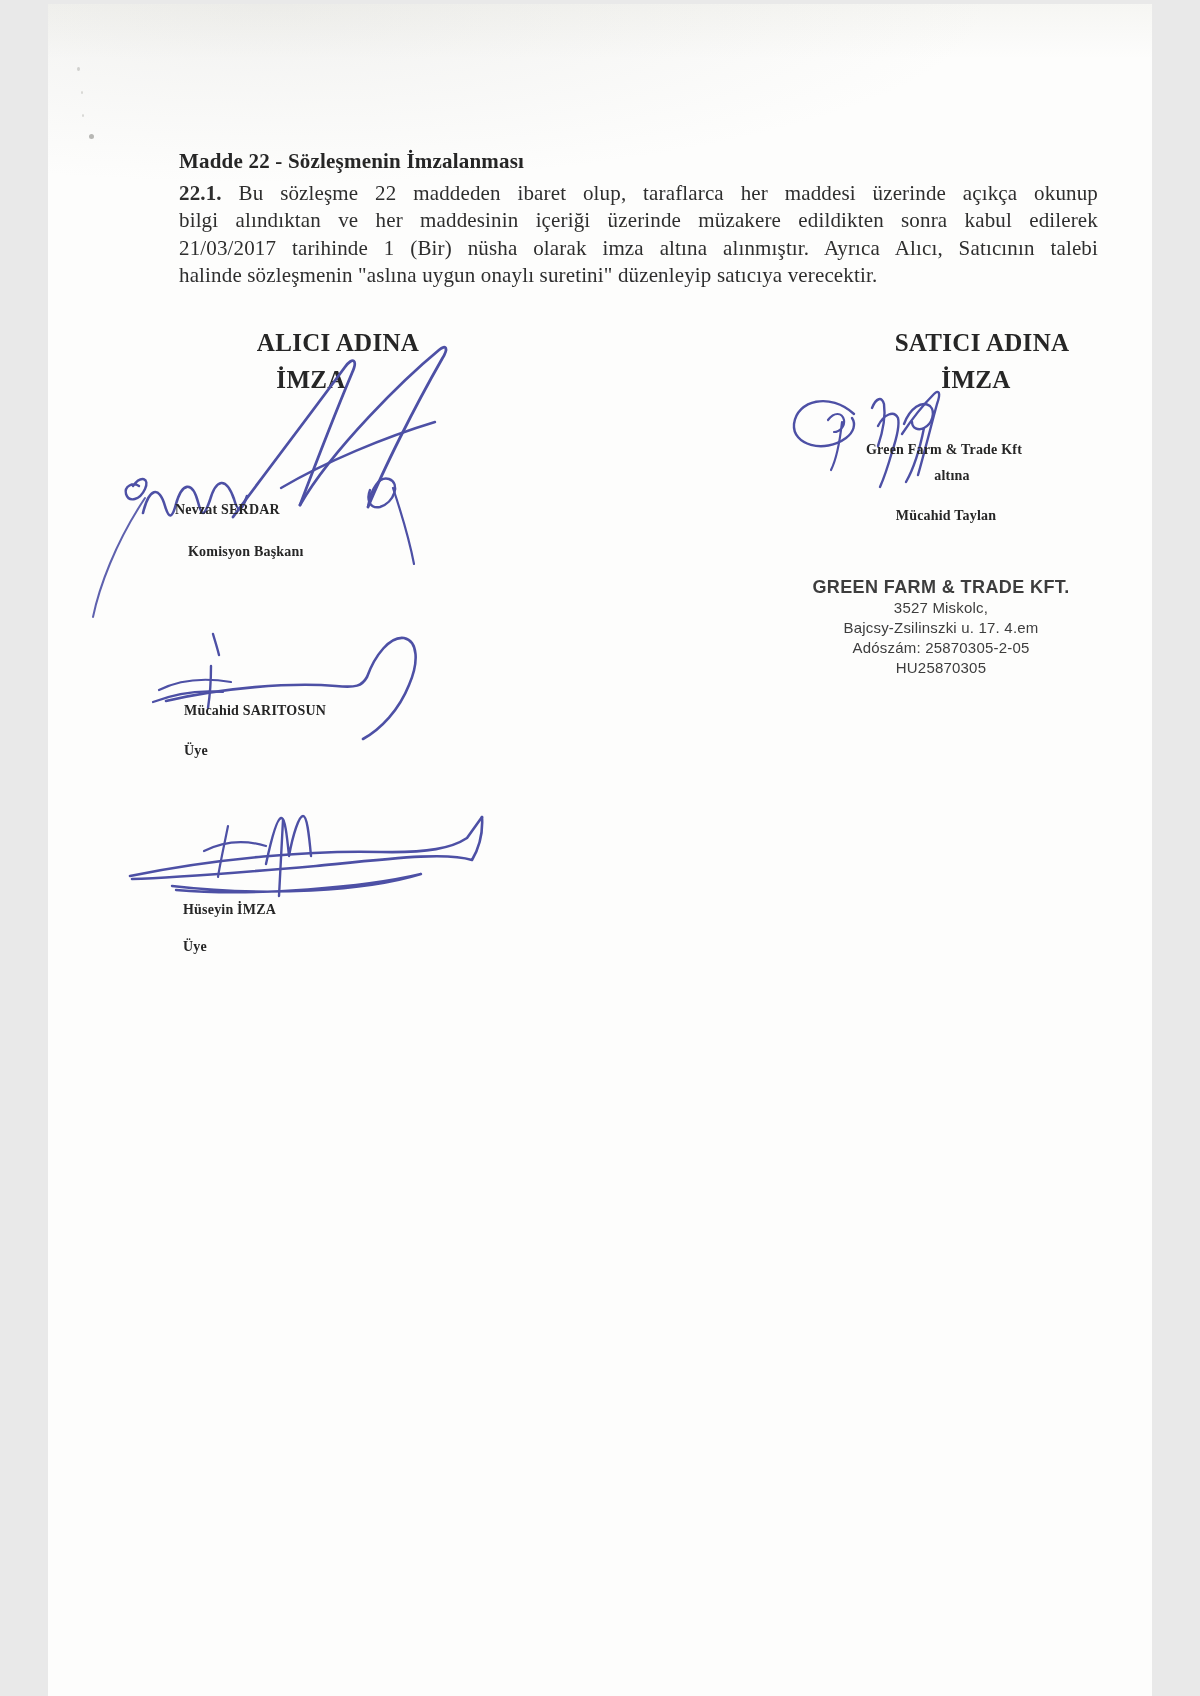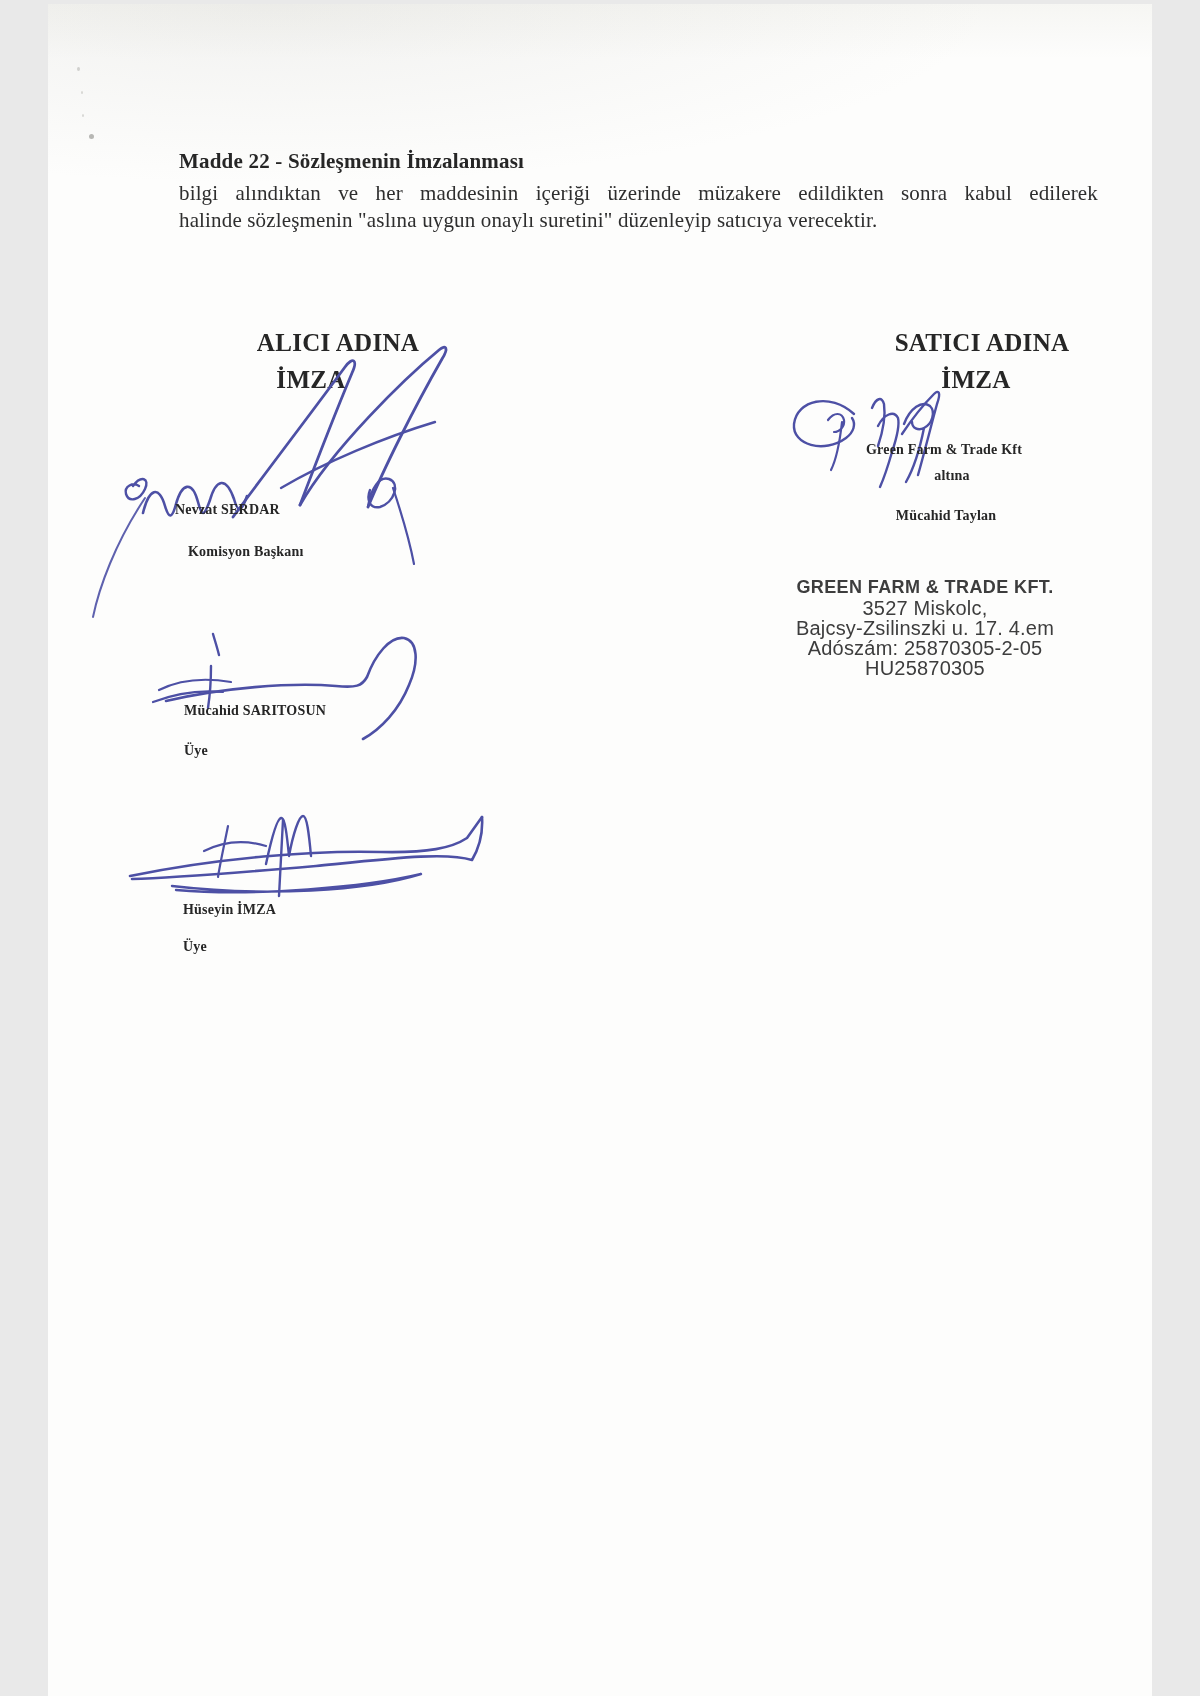--- a/index.html
+++ b/index.html
@@ -28,45 +28,47 @@
     font-size:21px;line-height:27.4px;
     letter-spacing:.15px;
     color:#2e2e2e;
   }
   .para .line{ text-align:justify; text-align-last:justify; white-space:nowrap; }
   .para .line.last{ text-align:left; text-align-last:left; white-space:nowrap; }
   .colhead{ font-size:25px;font-weight:bold;text-align:center;color:#262626;letter-spacing:.3px; }
   .name{ font-size:14px;font-weight:bold;color:#262626;letter-spacing:.2px; }
   .centered{ text-align:center; }
   .stamp{
-    left:712px;top:572px;width:330px;
+    left:728px;top:572px;width:330px;
     text-align:center;
     font-family:"Liberation Sans",sans-serif;
     color:var(--stamp_text,#3d3d3d);
     line-height:20px;
   }
   .stamp .s1{ font-size:18px;font-weight:bold;letter-spacing:.4px;line-height:22px; }
-  .stamp .s2{ font-size:20px;letter-spacing:.2px; }
+  .stamp .s2{ font-size:15px;letter-spacing:.2px; }
   .sig path{ fill:none; stroke:var(--ink,#4d50a5); stroke-linecap:round; stroke-linejoin:round; }
   .speck{ position:absolute; border-radius:50%; background:#8a8a85; }
 </style>
 </head>
 <body>
 
 <div class="page">
 
   <div class="speck" style="left:29px;top:63px;width:3px;height:4px;opacity:.35;"></div>
   <div class="speck" style="left:33px;top:87px;width:2px;height:3px;opacity:.3;"></div>
   <div class="speck" style="left:34px;top:110px;width:2px;height:3px;opacity:.3;"></div>
   <div class="speck" style="left:41px;top:130px;width:5px;height:5px;opacity:.6;"></div>
 
   <div class="abs heading">Madde 22 - Sözleşmenin İmzalanması</div>
 
   <div class="abs para">
+    <div class="line"><span class="serifbold">22.1.</span> <span>Bu sözleşme 22 maddeden ibaret olup, taraflarca her maddesi üzerinde açıkça okunup</span></div>
     <div class="line">bilgi alındıktan ve her maddesinin içeriği üzerinde müzakere edildikten sonra kabul edilerek</div>
+    <div class="line">21/03/2017 tarihinde 1 (Bir) nüsha olarak imza altına alınmıştır. Ayrıca Alıcı, Satıcının talebi</div>
     <div class="line last">halinde sözleşmenin "aslına uygun onaylı suretini" düzenleyip satıcıya verecektir.</div>
   </div>
 
   <div class="abs colhead" style="left:128px;top:325px;width:324px;">ALICI ADINA</div>
   <div class="abs colhead" style="left:118px;top:362px;width:290px;">İMZA</div>
 
   <svg class="abs sig" style="left:35px;top:332px;" width="400" height="288" viewBox="0 0 400 288">
     <path stroke-width="2" d="M10,281 C16,252 32,207 62,162" opacity=".9"></path>
     <path stroke-width="2.4" d="M50,150 C58,139 67,142 62,153 C57,164 46,167 43,158 C41,150 50,146 56,150"></path>
     <path stroke-width="2.6" d="M60,177 C66,152 76,149 82,170 C86,183 89,183 93,168 C99,147 109,144 115,166 C119,181 121,181 127,164 C133,143 143,140 151,163 C155,177 158,177 164,160"></path>

